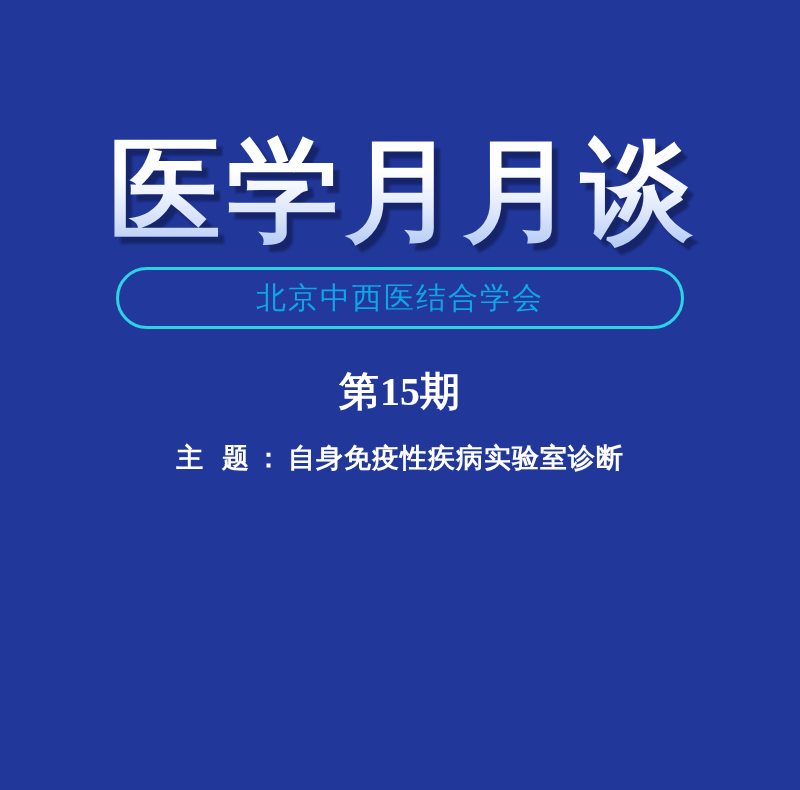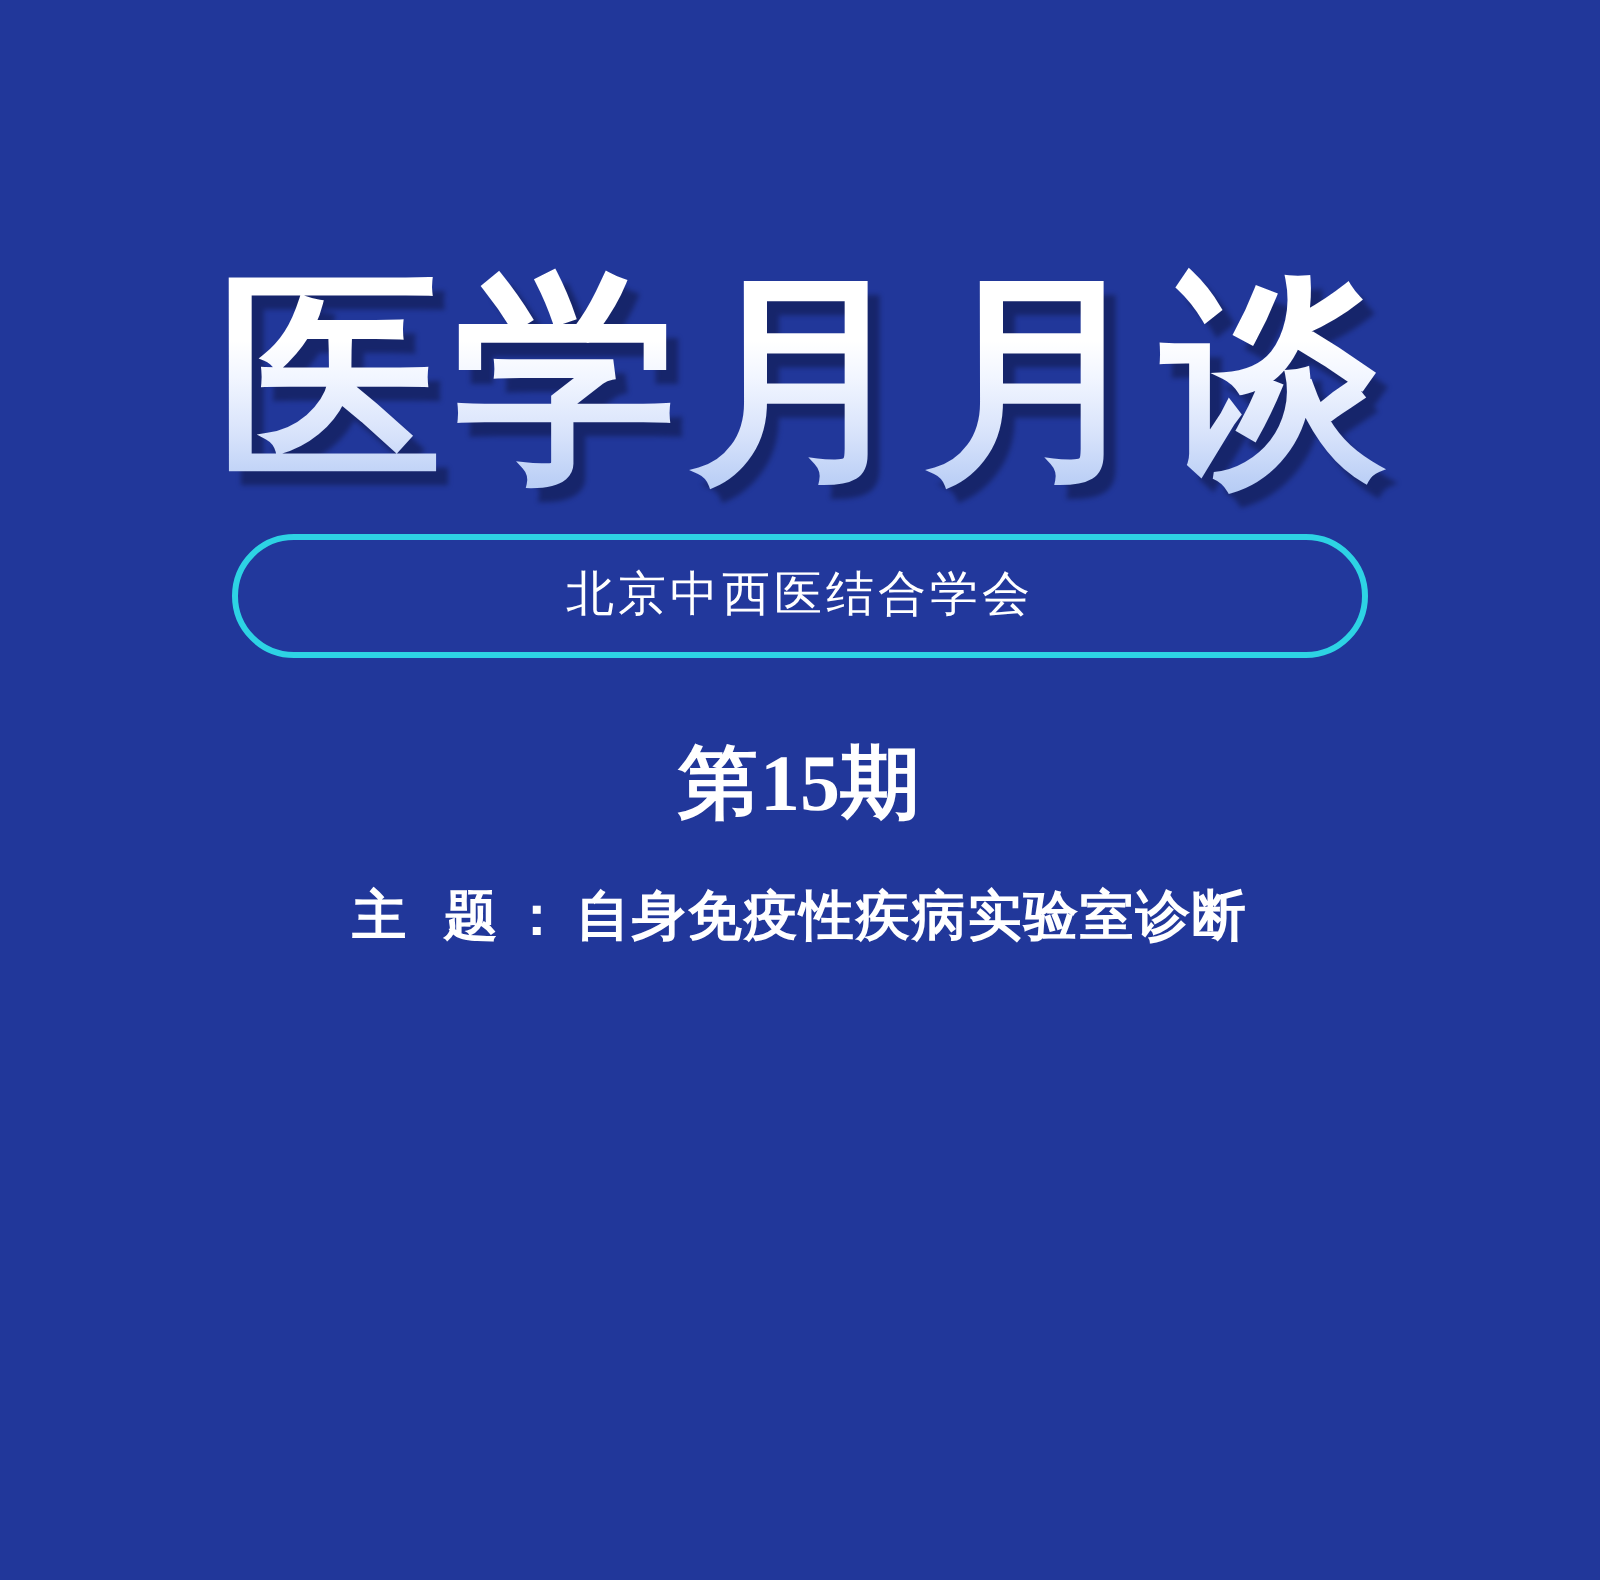--- a/index.html
+++ b/index.html
@@ -86,24 +86,24 @@
     box-sizing: border-box;
     border: 3px solid #2DD3E4;
     border-radius: 34px;
     background: #22389C;
     display: flex;
     align-items: center;
     justify-content: center;
   }
 
   .pill-label {
-    color: #ffffff;
+    color: #0ea5e9;
     font-family: "Liberation Serif", "DejaVu Serif", serif;
     font-weight: 400;
-    font-size: 24px;
+    font-size: 30px;
     letter-spacing: 2px;
     line-height: 1;
     white-space: nowrap;
   }
 
   
   .episode {
     position: absolute;
     left: 0;
     top: 368px;

